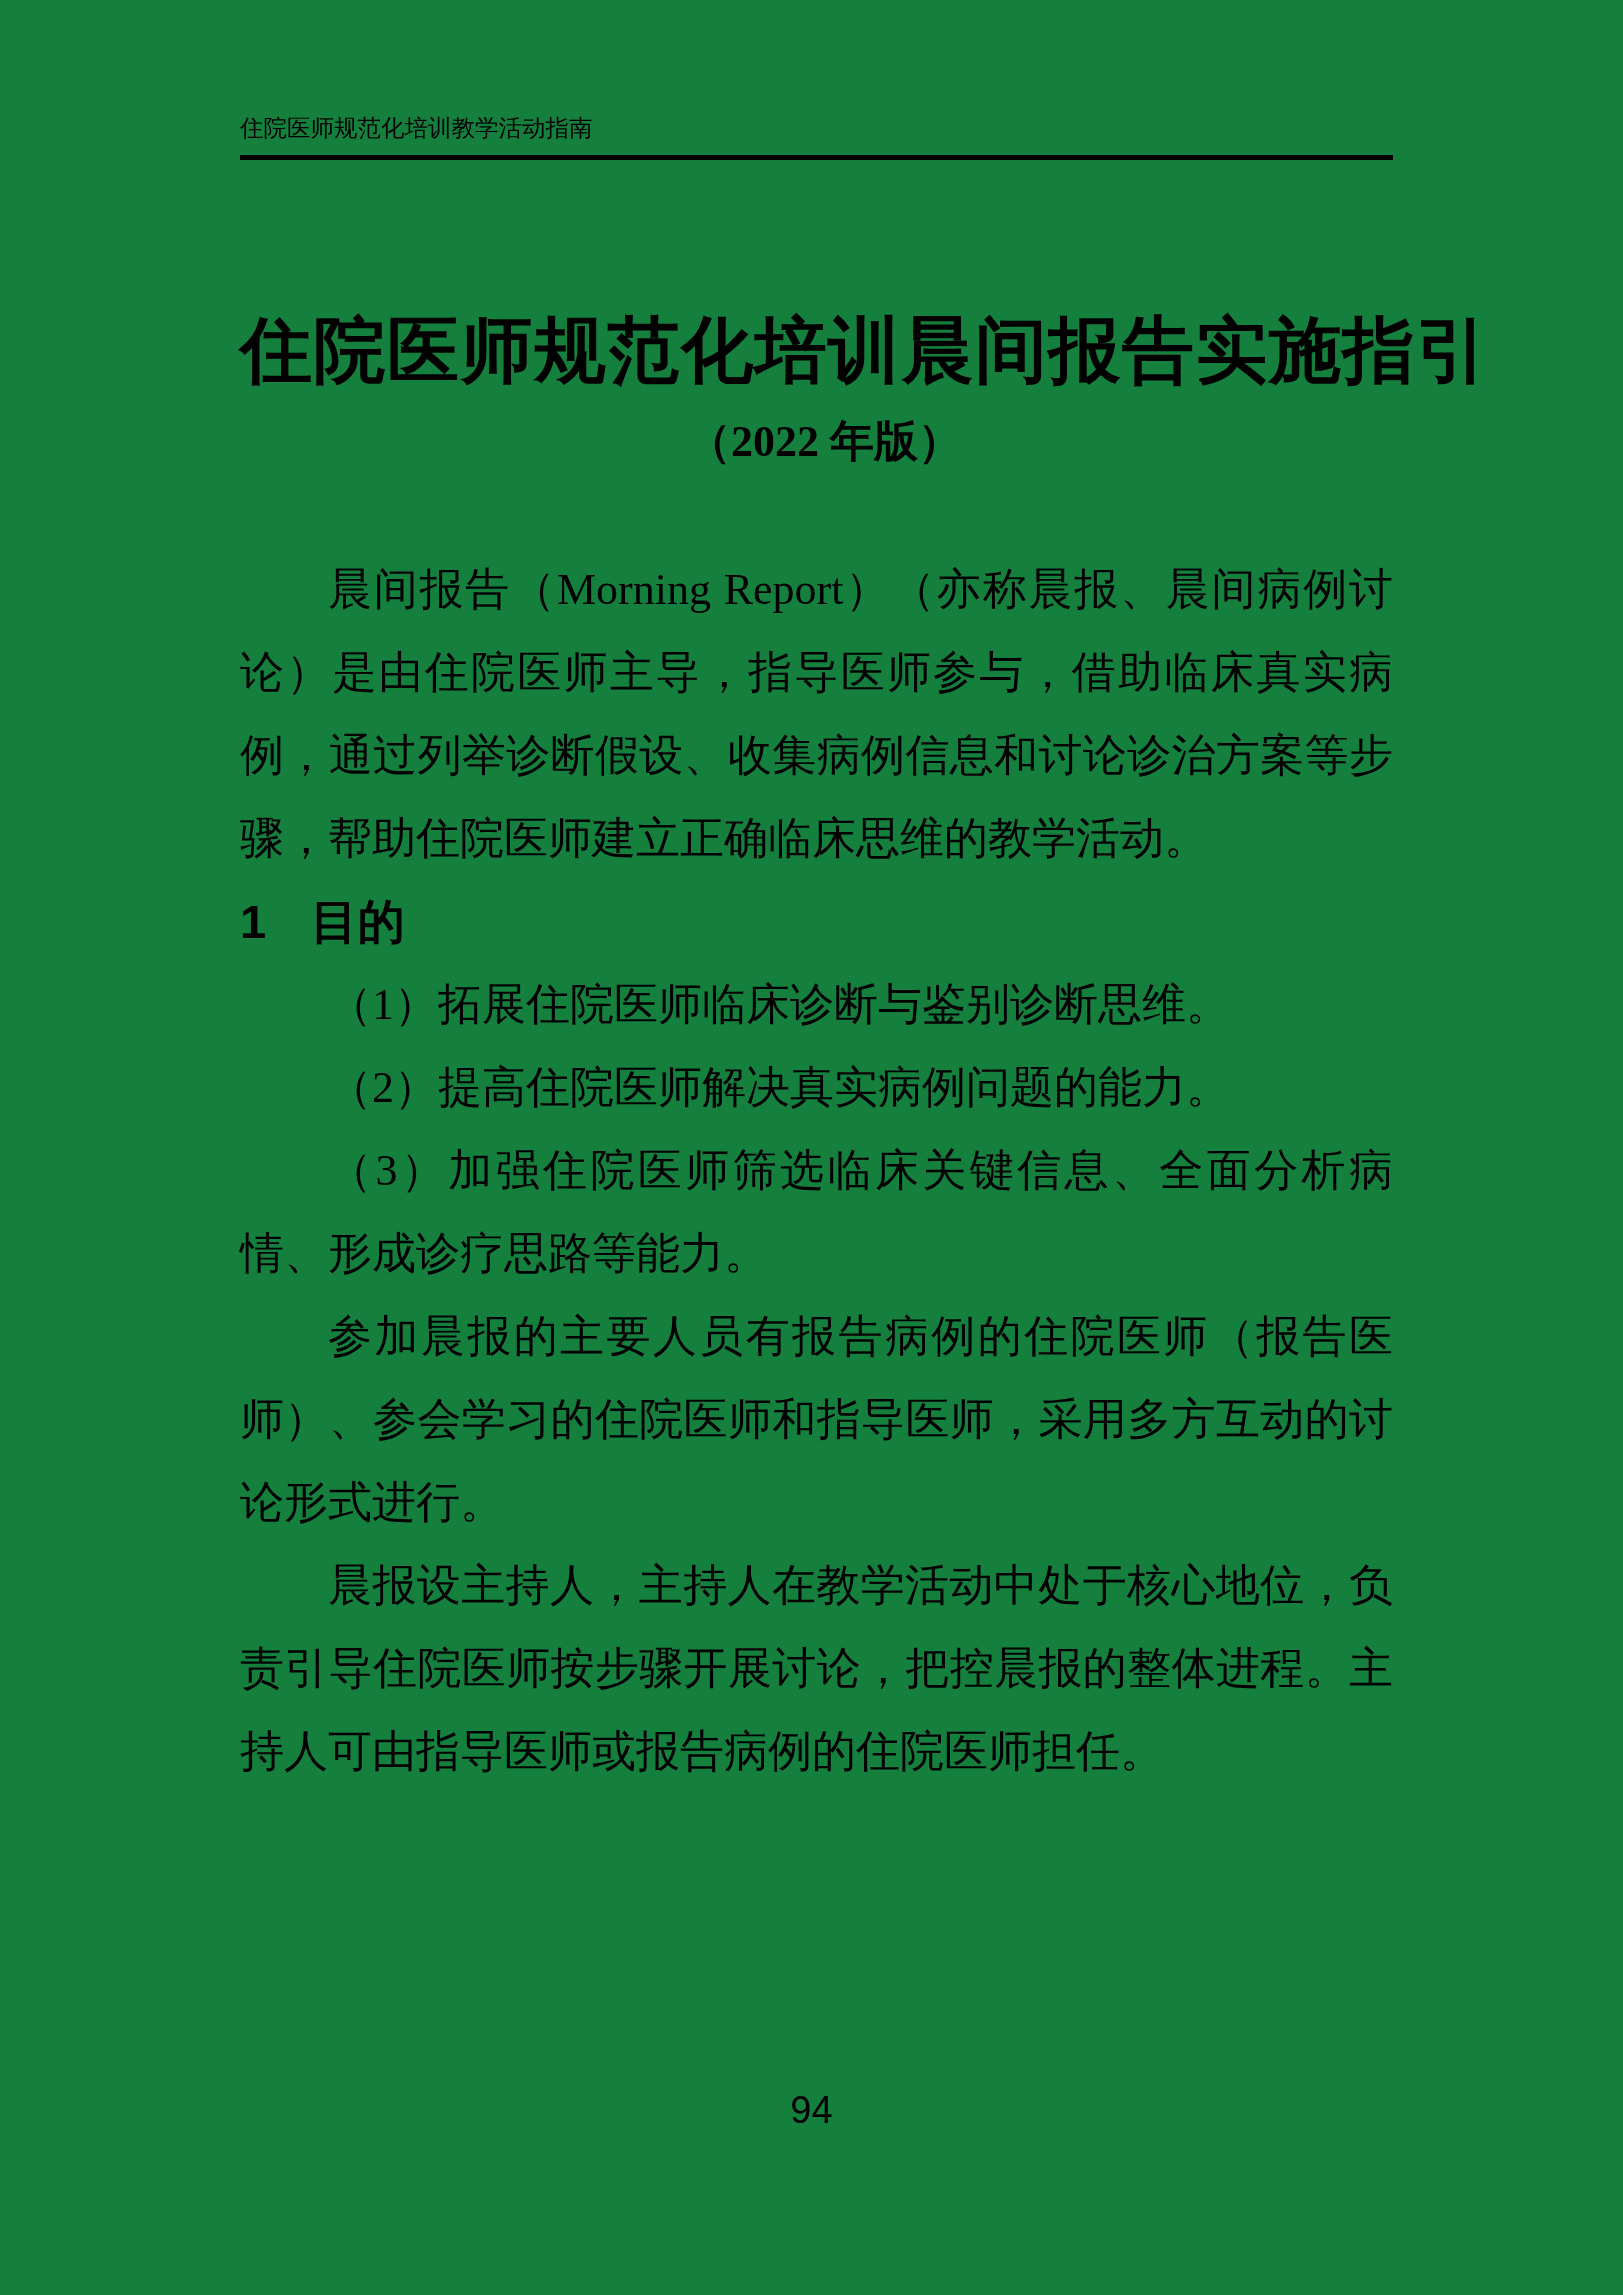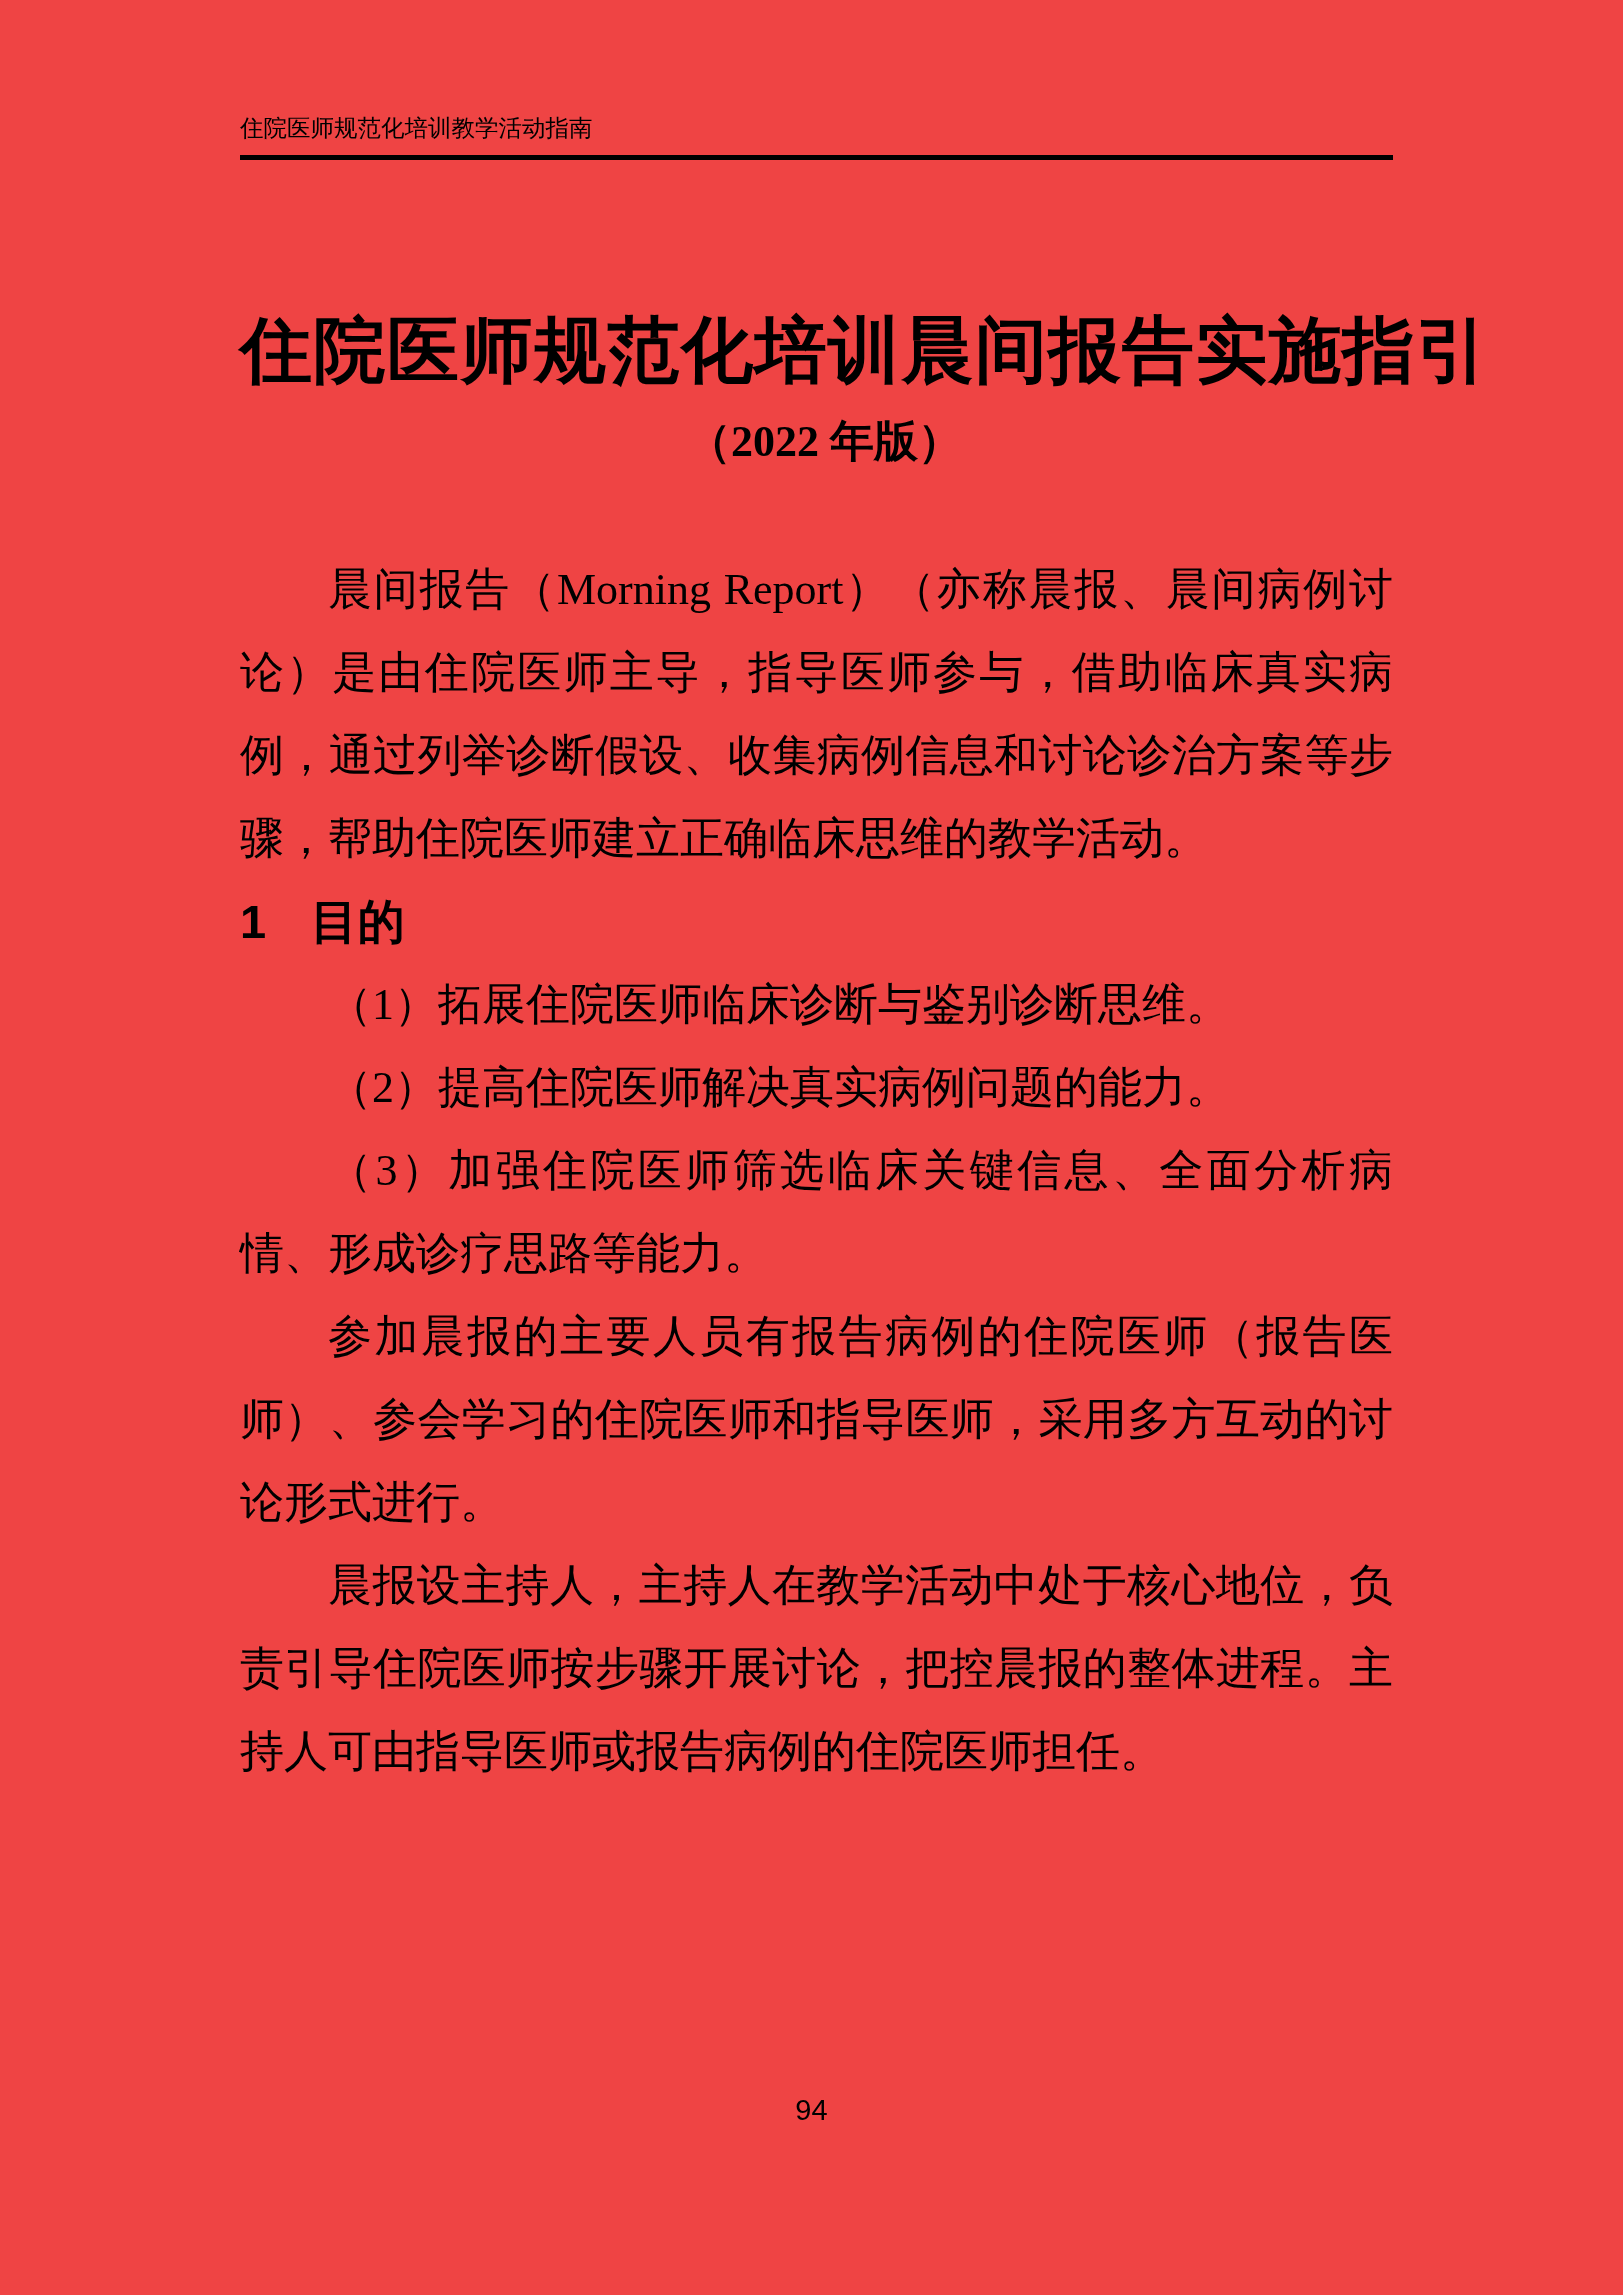--- a/index.html
+++ b/index.html
@@ -4,21 +4,21 @@
 <style>
   html, body {
     margin: 0;
     padding: 0;
     background: #ffffff;
   }
   .sheet {
     position: relative;
     width: 1623px;
     height: 2295px;
-    background: #ef4444;
+    background: #15803d;
     color: #000000;
     overflow: hidden;
   }
   
   .page-header {
     position: absolute;
     left: 240px;
     top: 112px;
     width: 1153px;
     height: 48px;
@@ -86,21 +86,21 @@
     margin-right: 0.95em;
   }
   
   .page-number {
     position: absolute;
     left: 0;
     top: 2095px;
     width: 1623px;
     text-align: center;
     font-family: "Liberation Sans", "DejaVu Sans", sans-serif;
-    font-size: 29px;
+    font-size: 38px;
     line-height: 31px;
   }
 </style>
 </head>
 <body>
 
 <div class="sheet">
 
   <header class="page-header">
     <span class="header-text">住院医师规范化培训教学活动指南</span>

